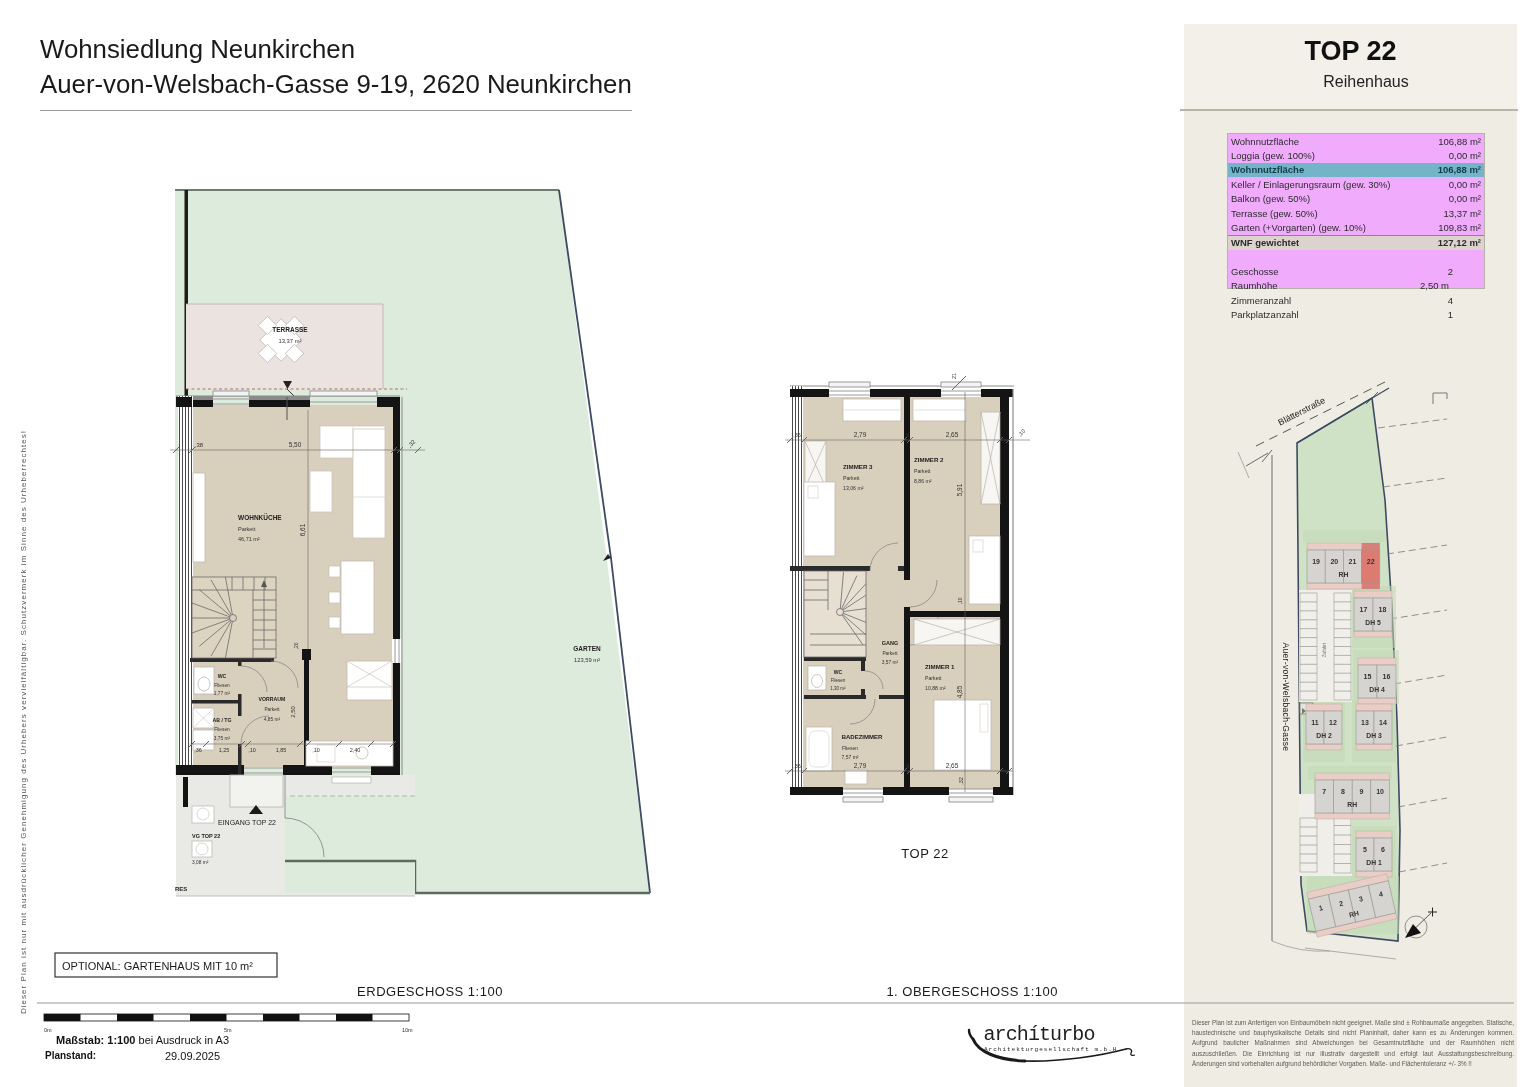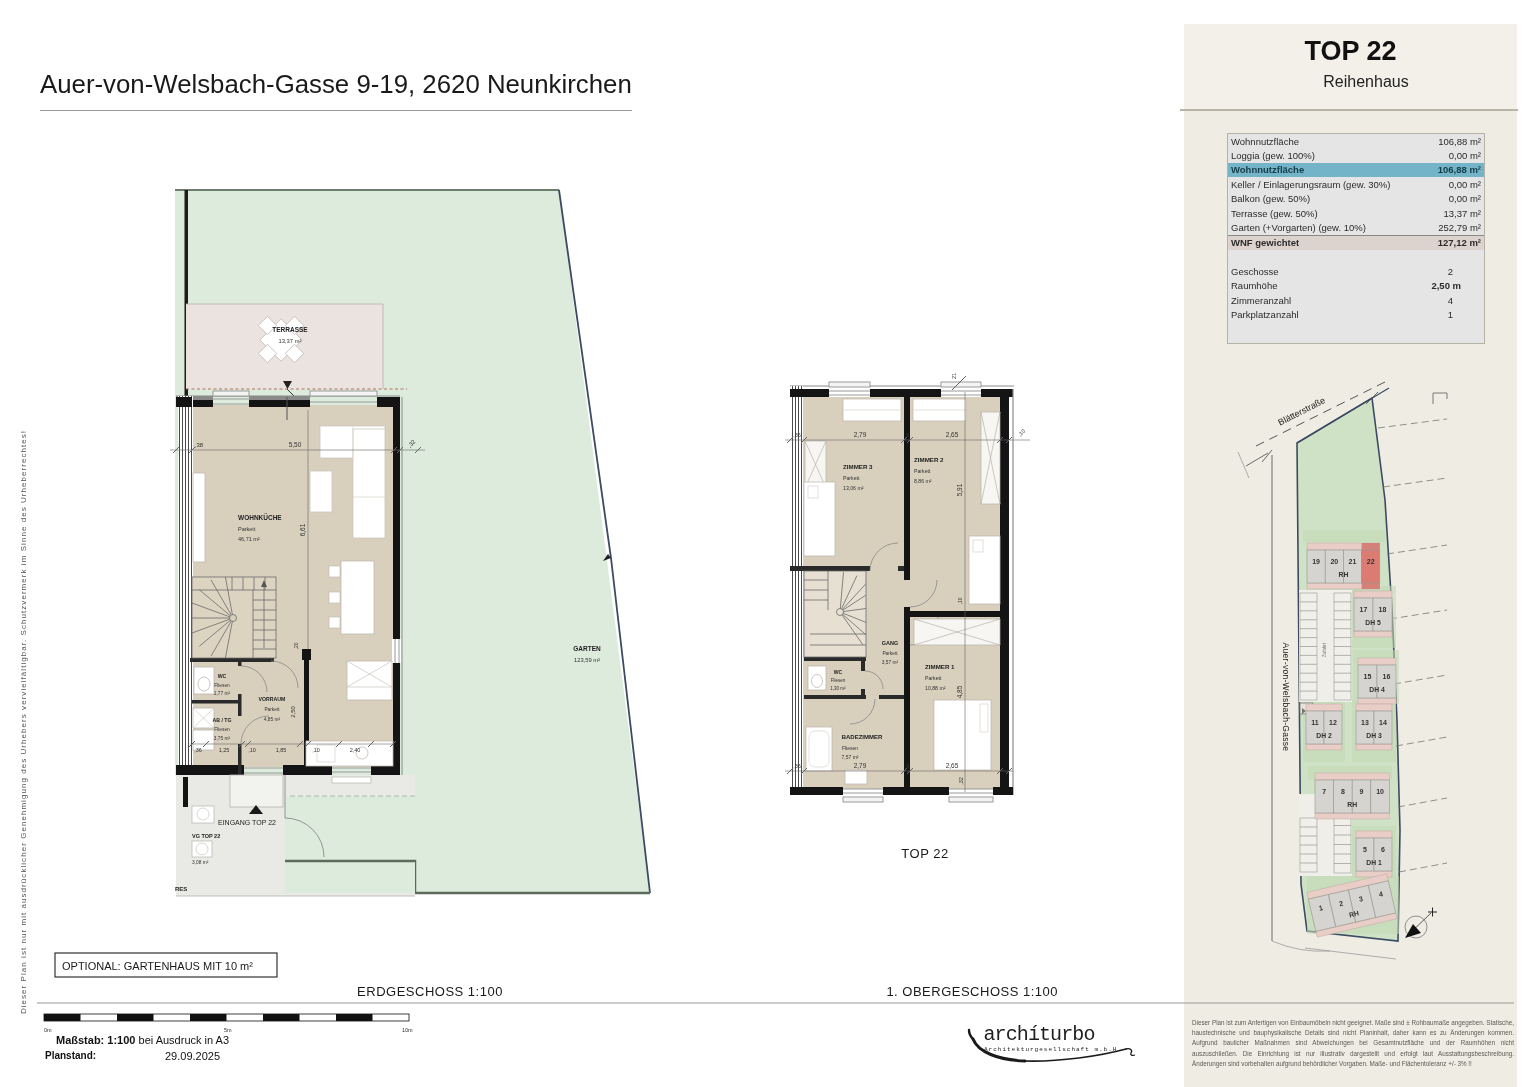--- a/index.html
+++ b/index.html
@@ -16,21 +16,21 @@
 <div class="abs" style="left:1184px;top:24px;width:333px;height:1063px;background:#efece3;"></div>
 
 <div class="abs" style="left:1184px;top:24px;width:333px;height:85px;background:#f2f0e9;"></div>
 
 <div class="abs" style="left:1180px;top:109px;width:338px;height:1.5px;background:#b8b4a8;"></div>
 
 <div class="abs" style="left:1184px;top:36px;width:333px;text-align:center;font-size:27px;font-weight:bold;color:#111;">TOP 22</div>
 
 <div class="abs" style="left:1184px;top:73px;width:364px;text-align:center;font-size:16px;color:#222;">Reihenhaus</div>
 
-<div class="abs" style="left:1227px;top:133px;width:258px;height:211px;border:1px solid #b5b2a8;background:#e5e5e5;box-sizing:border-box;">
+<div class="abs" style="left:1227px;top:133px;width:258px;height:156px;border:1px solid #b5b2a8;background:#f0abfc;box-sizing:border-box;">
 <div class="trow" style="">
         <span>Wohnnutzfläche</span>
         <span>106,88 m²</span>
       </div>
 <div class="trow" style="">
         <span>Loggia (gew. 100%)</span>
         <span>0,00 m²</span>
       </div>
 <div class="trow" style="background:#74b4c8;color:#143c49;">
         <b>Wohnnutzfläche</b>
@@ -43,45 +43,46 @@
 <div class="trow" style="">
         <span>Balkon (gew. 50%)</span>
         <span>0,00 m²</span>
       </div>
 <div class="trow" style="">
         <span>Terrasse (gew. 50%)</span>
         <span>13,37 m²</span>
       </div>
 <div class="trow" style="">
         <span>Garten (+Vorgarten) (gew. 10%)</span>
-        <span>252,79 m²</span>
+        <span>109,83 m²</span>
       </div>
 <div class="trow" style="background:#dcd3cf;border-top:1px solid #8a8a85;">
         <b>WNF gewichtet</b>
         <b>127,12 m²</b>
       </div>
 <div style="height:14px;"></div>
 <div class="trow">
         <span>Geschosse</span>
         <span style="margin-right:28px;">2</span>
       </div>
 <div class="trow">
         <span>Raumhöhe</span>
-        <span style="margin-right:20px;font-weight:bold;">2,50 m</span>
+        <span style="margin-right:32px;">2,50 m</span>
       </div>
 <div class="trow">
         <span>Zimmeranzahl</span>
         <span style="margin-right:28px;">4</span>
       </div>
 <div class="trow">
         <span>Parkplatzanzahl</span>
         <span style="margin-right:28px;">1</span>
       </div>
 </div>
 
+<div class="abs" style="left:40px;top:35px;font-size:25.8px;color:#1a1a1a;">Wohnsiedlung Neunkirchen</div>
 
 <div class="abs" style="left:40px;top:70px;font-size:25.8px;color:#1a1a1a;">Auer-von-Welsbach-Gasse 9-19, 2620 Neunkirchen</div>
 
 <div class="abs" style="left:40px;top:110px;width:592px;height:1px;background:#9a9a9a;"></div>
 
 <div class="abs" style="left:280px;top:984px;width:300px;text-align:center;font-size:13px;letter-spacing:0.5px;color:#1a1a1a;">ERDGESCHOSS 1:100</div>
 
 <div class="abs" style="left:758px;top:984px;width:300px;text-align:right;font-size:13px;letter-spacing:0.5px;color:#1a1a1a;">1. OBERGESCHOSS 1:100</div>
 
 <div class="abs" style="left:775px;top:846px;width:300px;text-align:center;font-size:13px;letter-spacing:0.5px;color:#1a1a1a;">TOP 22</div>

